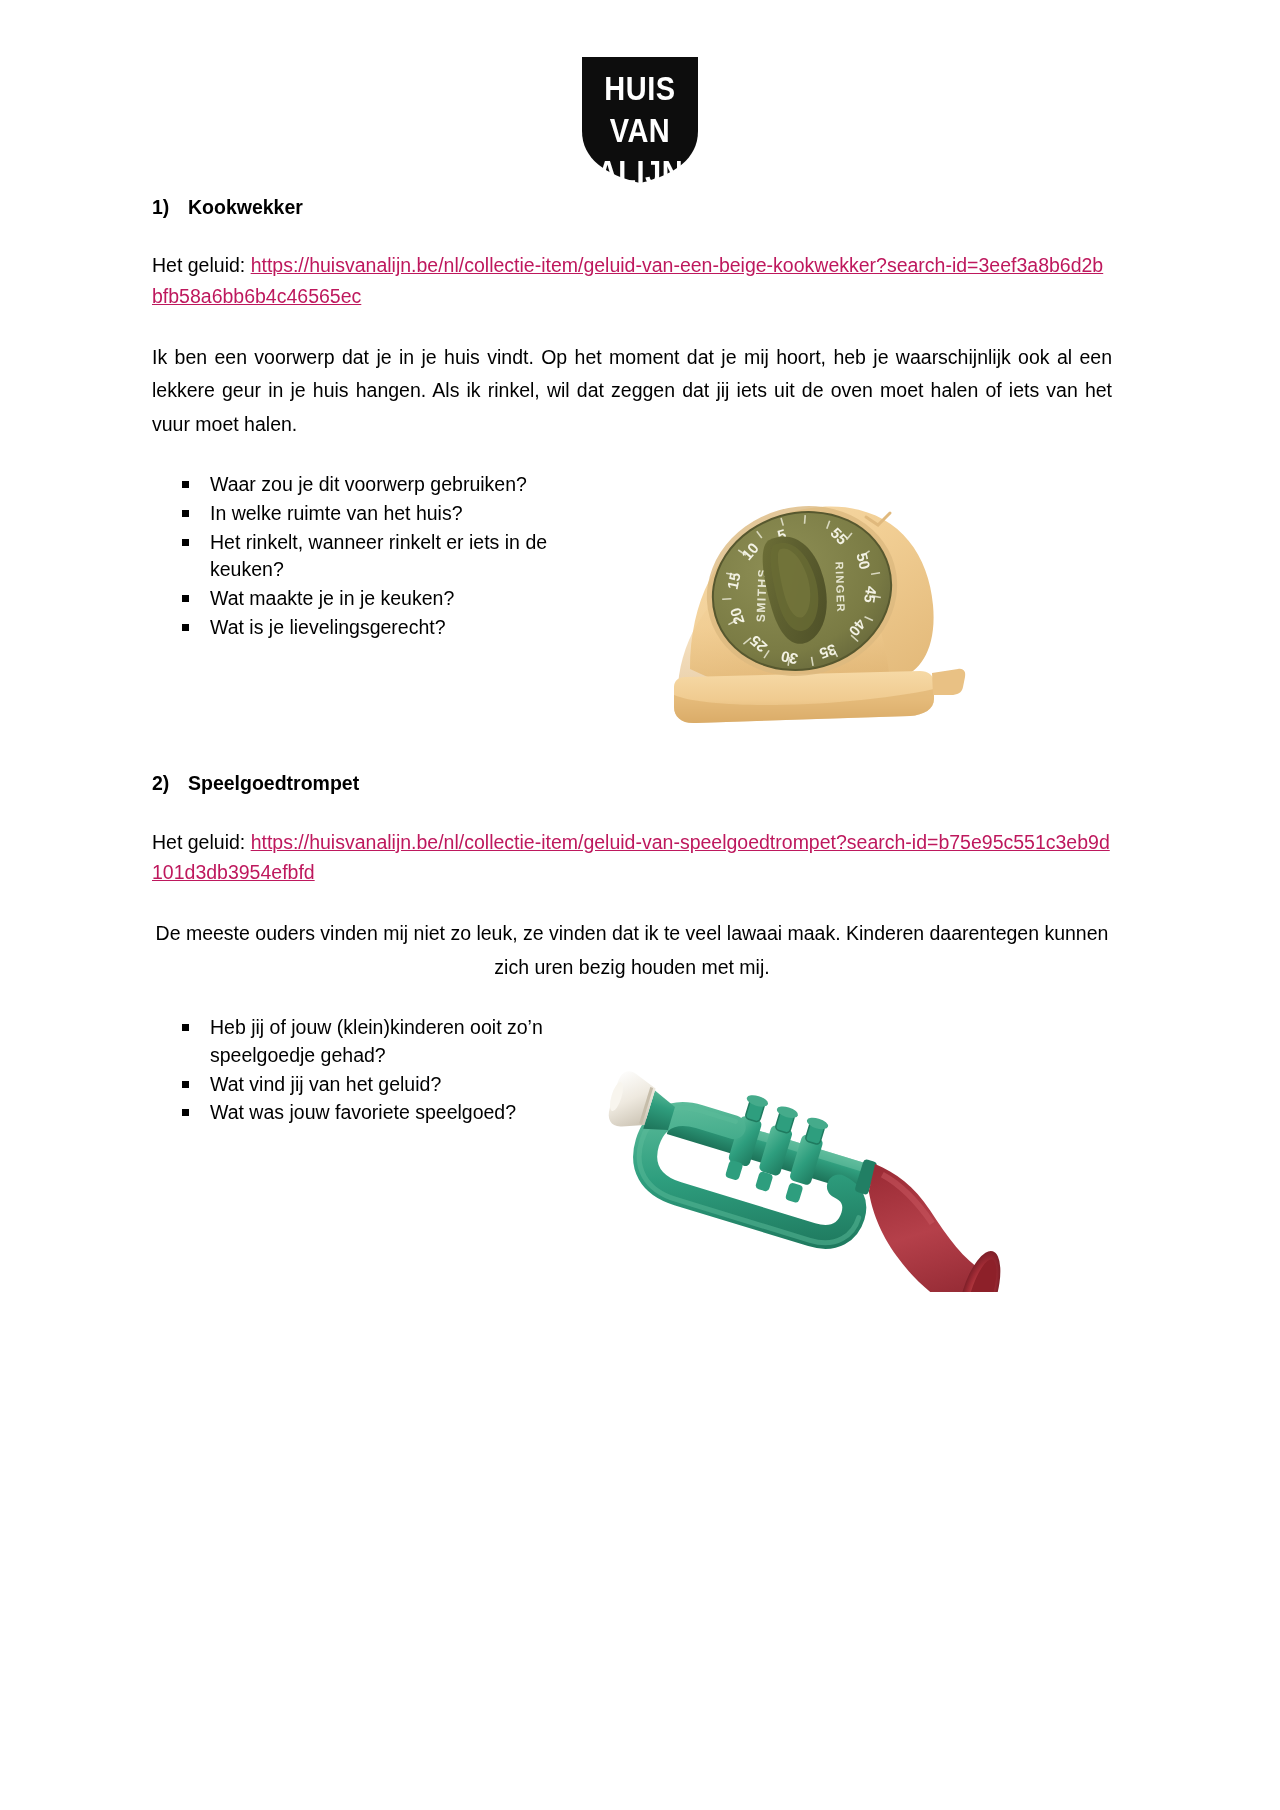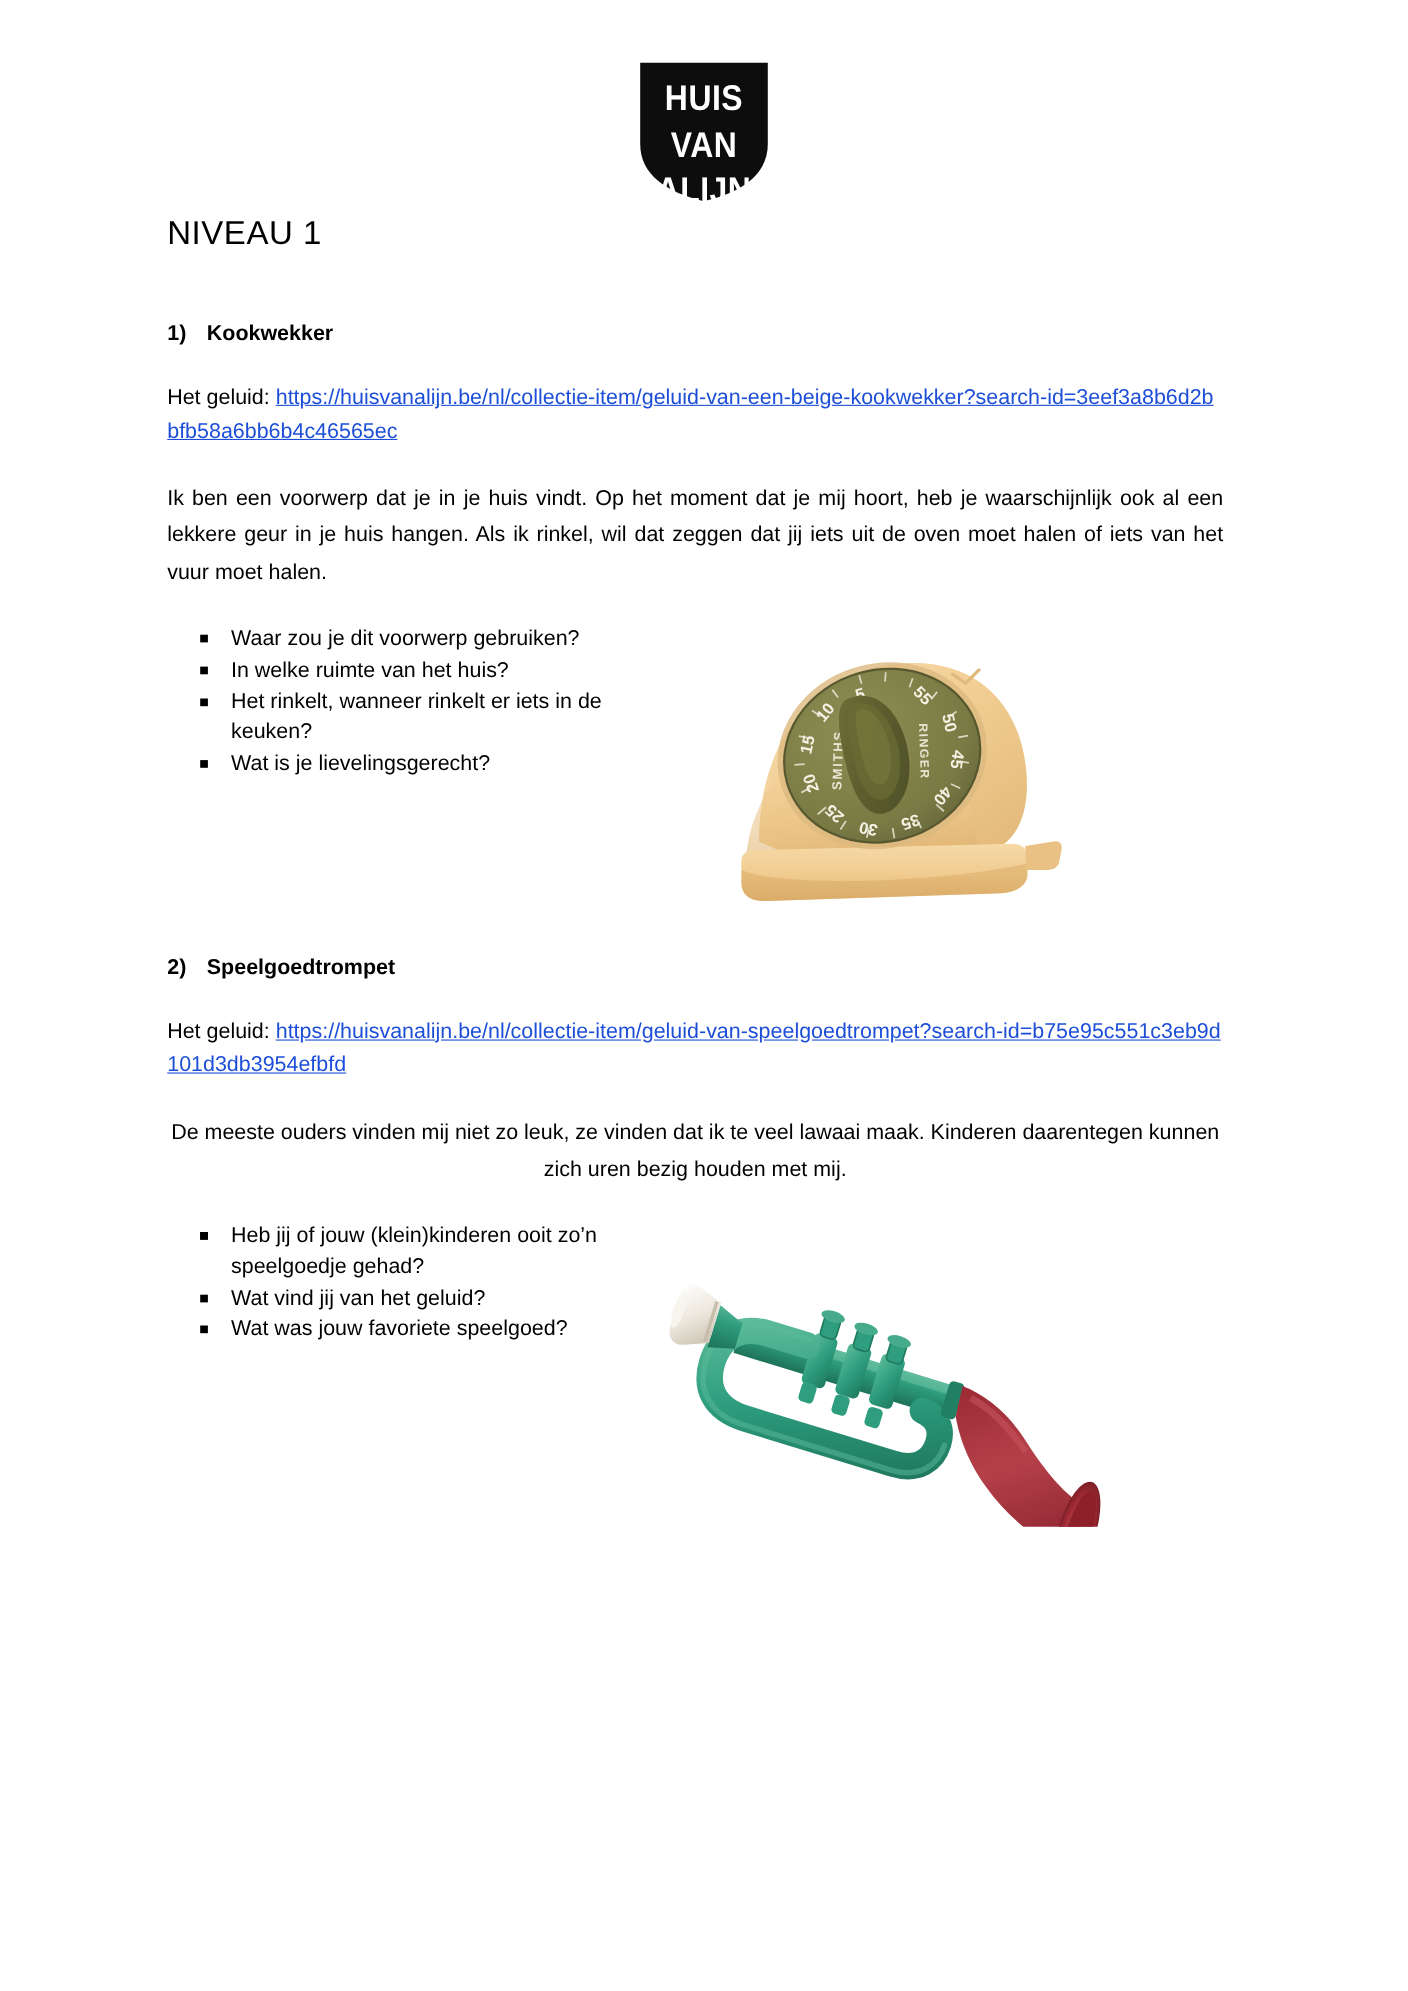--- a/index.html
+++ b/index.html
@@ -63,21 +63,21 @@
     width: 36px;
   }
 
   p.link-line {
     font-size: 19.5px;
     line-height: 1.55;
     margin: 0 0 30px 0;
     max-width: 960px;
   }
   a.sound-link {
-    color: #1d4ed8;
+    color: #be185d;
     text-decoration: underline;
     word-break: break-all;
   }
 
   p.body-text {
     font-size: 19.5px;
     line-height: 1.72;
     margin: 0 0 12px 0;
     text-align: justify;
     max-width: 960px;
@@ -128,21 +128,20 @@
     <svg width="128" height="130" viewBox="0 0 128 130" xmlns="http://www.w3.org/2000/svg">
       <path d="M6 2 H122 V76 C122 104, 98 120, 64 128 C30 120, 6 104, 6 76 Z" fill="#0d0d0d"></path>
       <text x="64" y="44" text-anchor="middle" fill="#ffffff" font-family="Liberation Sans, sans-serif" font-size="29" font-weight="bold" letter-spacing="0.5" transform="scale(1,1.12) translate(0,-4)">HUIS</text>
       <text x="64" y="82" text-anchor="middle" fill="#ffffff" font-family="Liberation Sans, sans-serif" font-size="29" font-weight="bold" letter-spacing="0.5" transform="scale(1,1.12) translate(0,-4)">VAN</text>
       <text x="64" y="119" text-anchor="middle" fill="#ffffff" font-family="Liberation Sans, sans-serif" font-size="29" font-weight="bold" letter-spacing="0.5" transform="scale(1,1.12) translate(0,-4)">ALIJN</text>
     </svg>
   </div>
 
   <div class="content">
 
-    <h1 class="doc-title">NIVEAU 1</h1>
 
     <div class="section">
 
       <h2 class="section-title">
         <span class="num">1)</span><span>Kookwekker</span>
       </h2>
 
       <p class="link-line">
         <span>Het geluid: </span><a class="sound-link" href="#">https://huisvanalijn.be/nl/collectie-item/geluid-van-een-beige-kookwekker?search-id=3eef3a8b6d2bbfb58a6bb6b4c46565ec</a>
       </p>
@@ -156,20 +155,24 @@
             <span class="bullet"></span>
             <span>Waar zou je dit voorwerp gebruiken?</span>
           </li>
           <li>
             <span class="bullet"></span>
             <span>In welke ruimte van het huis?</span>
           </li>
           <li>
             <span class="bullet"></span>
             <span>Het rinkelt, wanneer rinkelt er iets in de keuken?</span>
+          </li>
+          <li>
+            <span class="bullet"></span>
+            <span>Wat maakte je in je keuken?</span>
           </li>
           <li>
             <span class="bullet"></span>
             <span>Wat is je lievelingsgerecht?</span>
           </li>
         </ul>
 
         <div class="figure timer">
           <svg width="320" height="260" viewBox="0 0 320 260" xmlns="http://www.w3.org/2000/svg">
             <defs>

